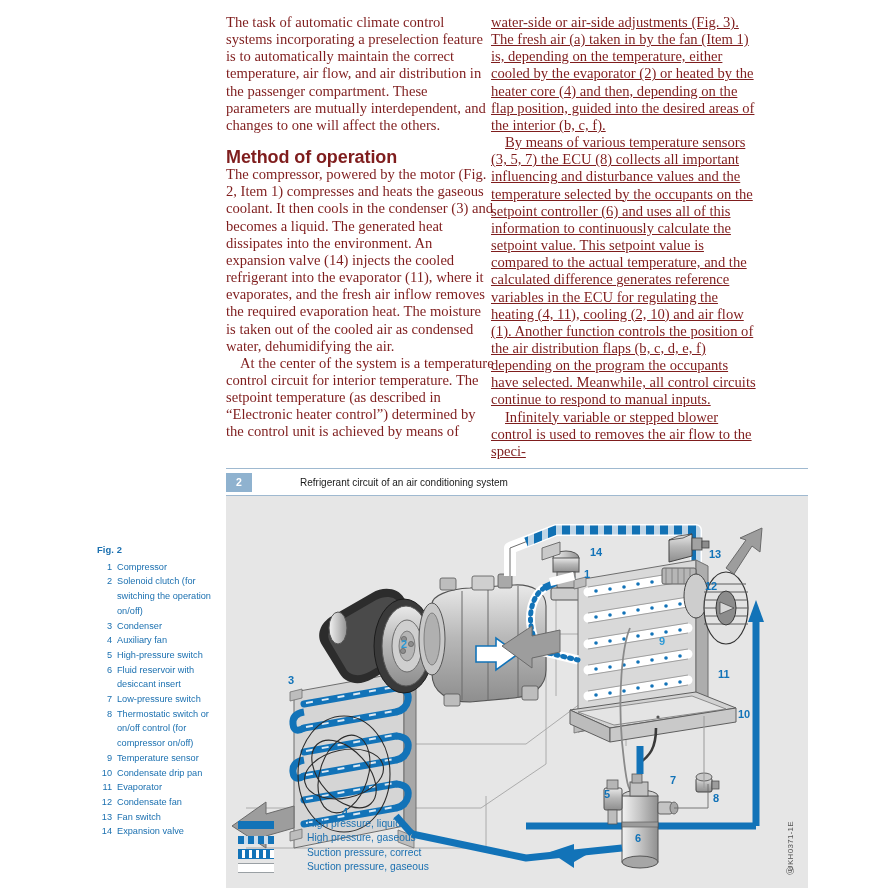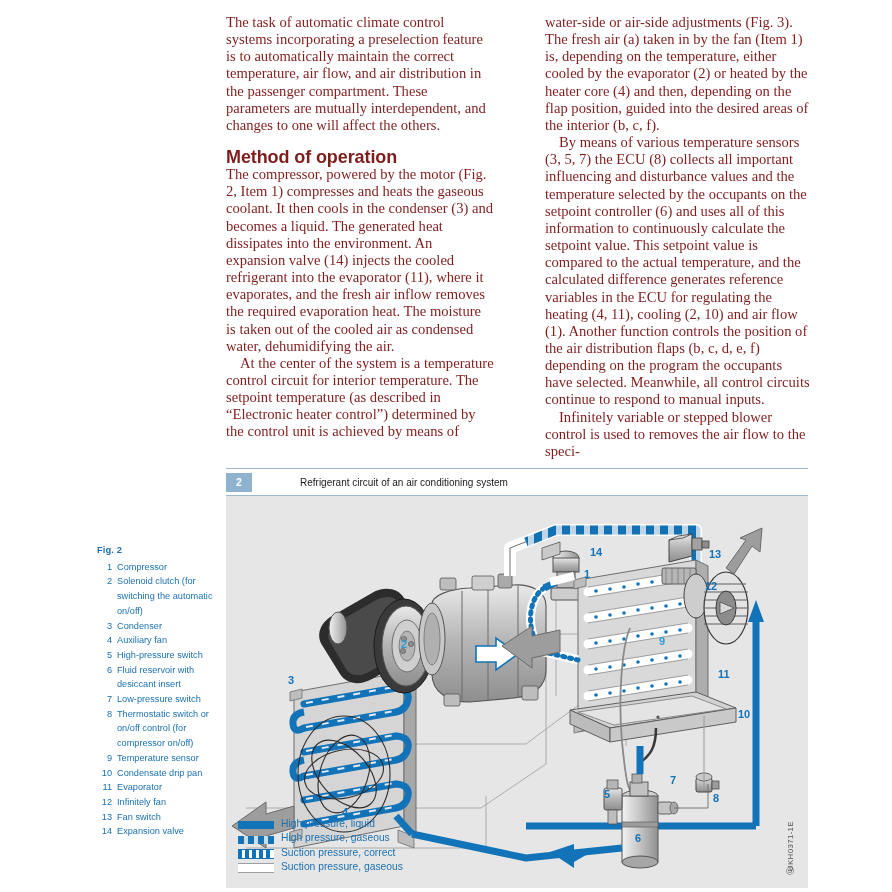--- a/index.html
+++ b/index.html
@@ -16,21 +16,21 @@
   .col{
     position:absolute;
     width:268px;
     font-family:"Liberation Serif", serif;
     font-size:14.6px;
     line-height:17.15px;
     color:#7f1d1d;
     text-align:left;
   }
   #col-left{left:226px;top:14px;}
-  #col-right{left:545px;top:14px;}
+  #col-right{left:491px;top:14px;text-decoration:underline;}
   .col p{margin:0;}
   .col p.indent{text-indent:14px;}
   .col h3{
     font-family:"Liberation Sans", sans-serif;
     font-size:18px;
     font-weight:bold;
     margin:0;
     padding-top:14px;
     line-height:18px;
     letter-spacing:-0.1px;
@@ -116,21 +116,21 @@
 
   
   #fig-legend{
     position:absolute;
     left:12px;bottom:14px;
     font-family:"Liberation Sans", sans-serif;
     font-size:10.3px;
     line-height:14.2px;
     color:#1b70b0;
   }
-  #fig-legend .lrow{display:flex;align-items:center;height:14.2px;}
+  #fig-legend .lrow{display:flex;align-items:center;height:14.2px;gap:26px;}
   #fig-legend .swatch{
     width:36px;height:8px;margin-right:7px;flex:0 0 36px;position:relative;
   }
   .sw-hp-liq{background:#1273b8;height:5px;margin-top:2px;}
   .sw-hp-gas{
     background:linear-gradient(to right,#1273b8 0 6px,#c9dced 6px 10px,#1273b8 10px 16px,#c9dced 16px 20px,#1273b8 20px 26px,#c9dced 26px 30px,#1273b8 30px 36px);
     height:5px;margin-top:2px;
   }
   .sw-sp-liq{
     background:linear-gradient(to right,#1273b8 0 4px,#ffffff 4px 7px,#1273b8 7px 11px,#ffffff 11px 14px,#1273b8 14px 18px,#ffffff 18px 21px,#1273b8 21px 25px,#ffffff 25px 28px,#1273b8 28px 32px,#ffffff 32px 35px);
@@ -172,21 +172,21 @@
   </div>
 
   <div id="sidekey">
     <div class="figtitle">Fig. 2</div>
     <div class="krow">
       <span class="knum">1</span>
       <span class="klab">Compressor</span>
     </div>
     <div class="krow">
       <span class="knum">2</span>
-      <span class="klab">Solenoid clutch (for switching the automatic on/off)</span>
+      <span class="klab">Solenoid clutch (for switching the operation on/off)</span>
     </div>
     <div class="krow">
       <span class="knum">3</span>
       <span class="klab">Condenser</span>
     </div>
     <div class="krow">
       <span class="knum">4</span>
       <span class="klab">Auxiliary fan</span>
     </div>
     <div class="krow">
@@ -212,21 +212,21 @@
     <div class="krow">
       <span class="knum">10</span>
       <span class="klab">Condensate drip pan</span>
     </div>
     <div class="krow">
       <span class="knum">11</span>
       <span class="klab">Evaporator</span>
     </div>
     <div class="krow">
       <span class="knum">12</span>
-      <span class="klab">Infinitely fan</span>
+      <span class="klab">Condensate fan</span>
     </div>
     <div class="krow">
       <span class="knum">13</span>
       <span class="klab">Fan switch</span>
     </div>
     <div class="krow">
       <span class="knum">14</span>
       <span class="klab">Expansion valve</span>
     </div>
   </div>

